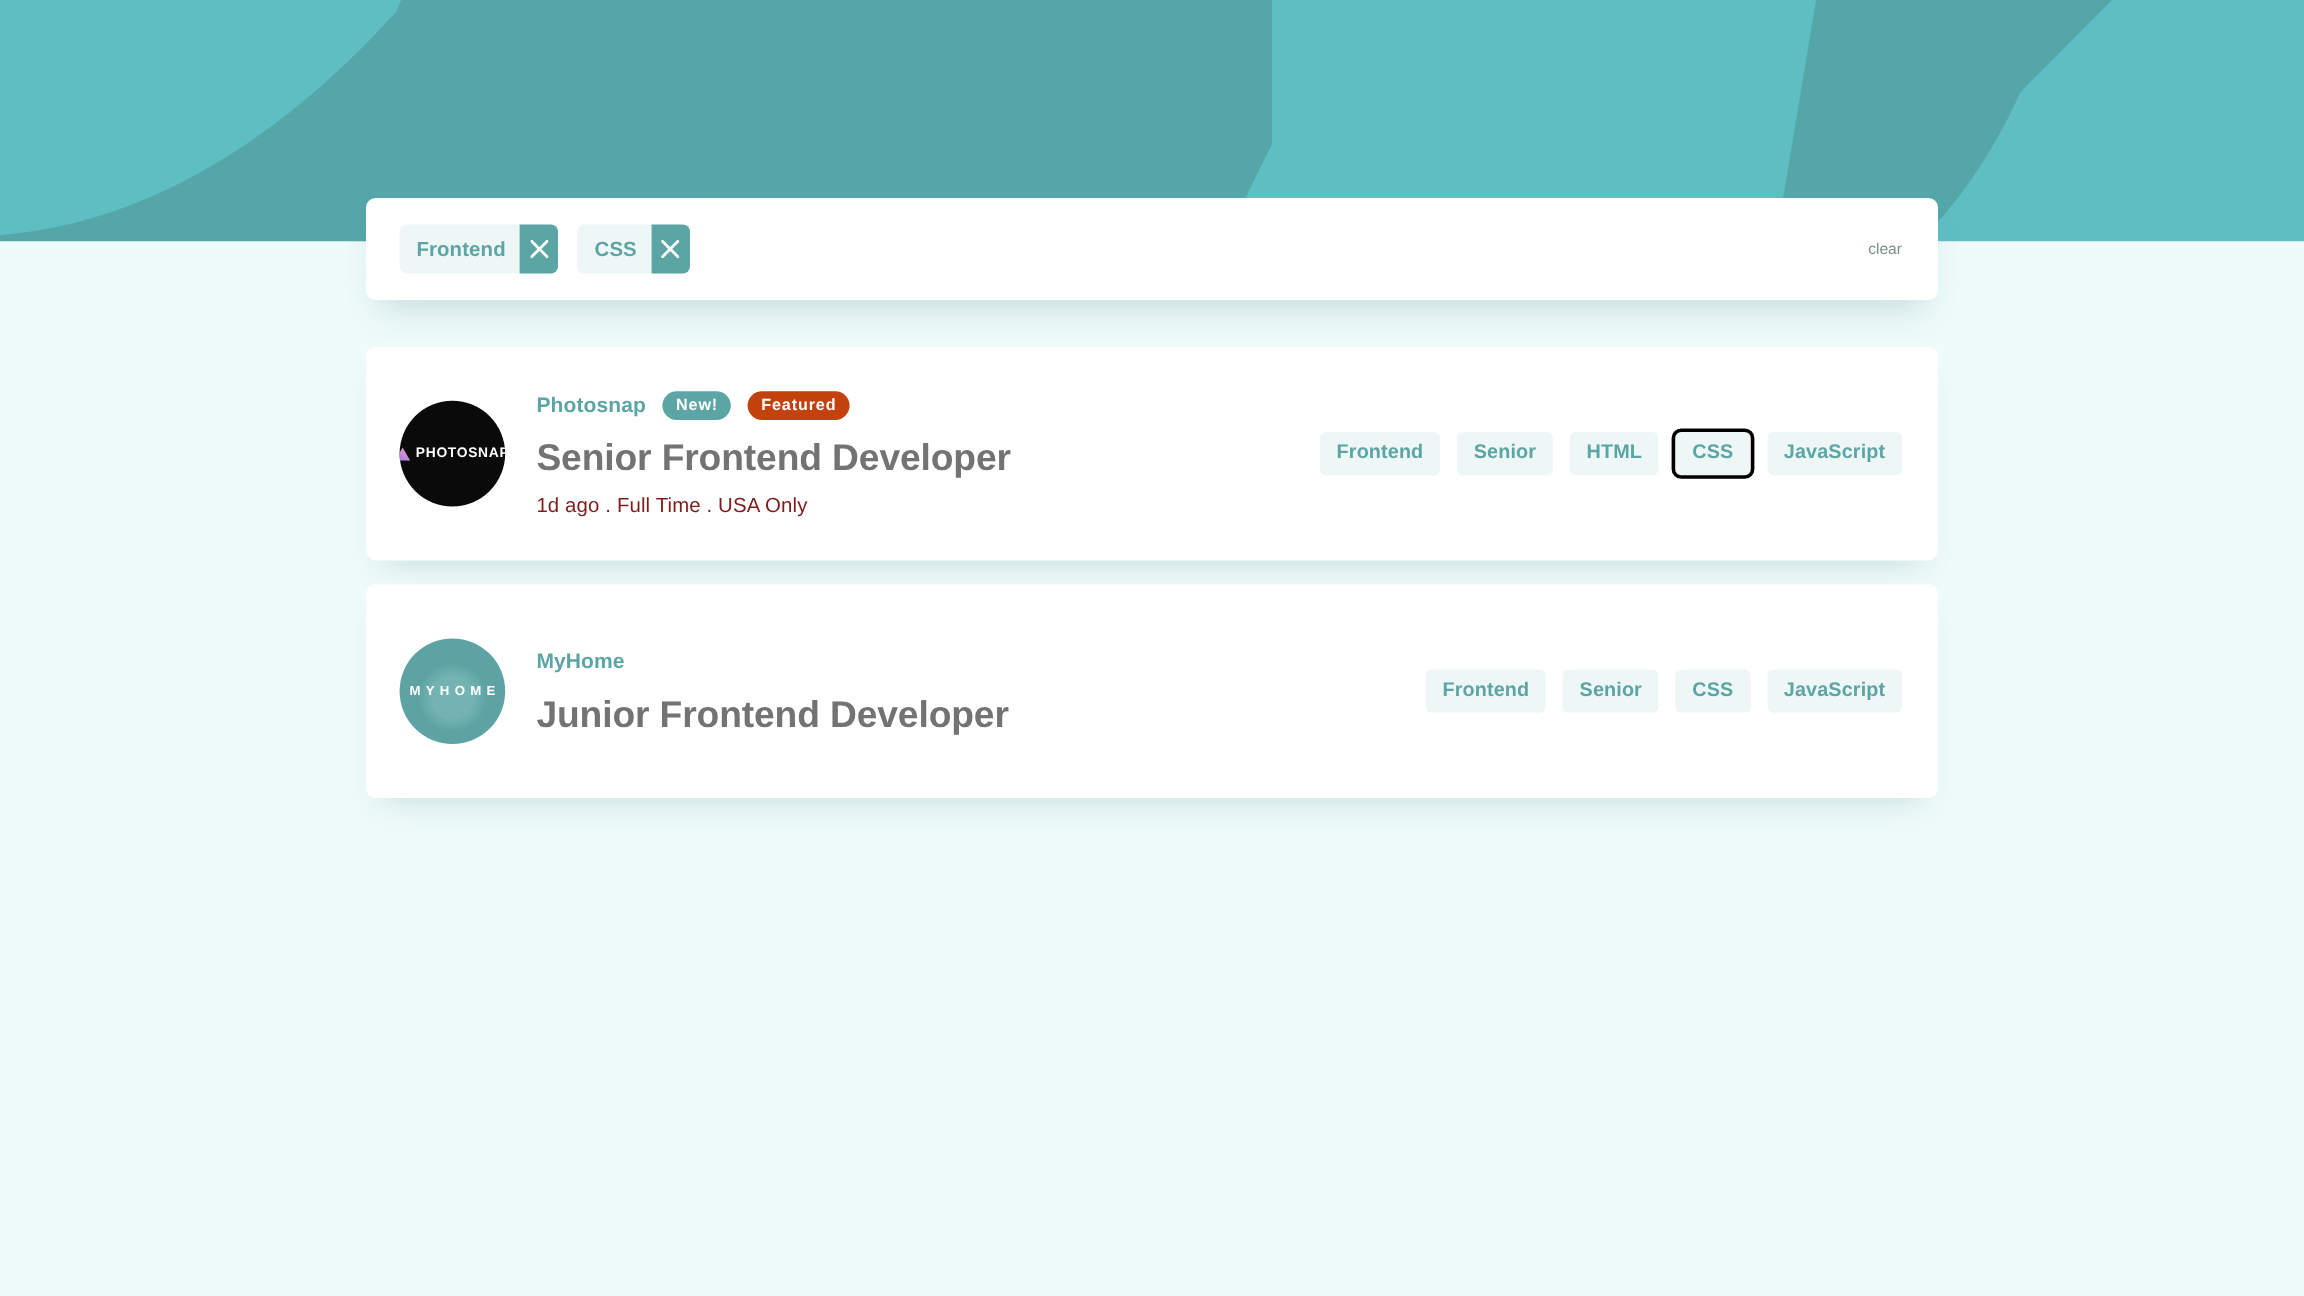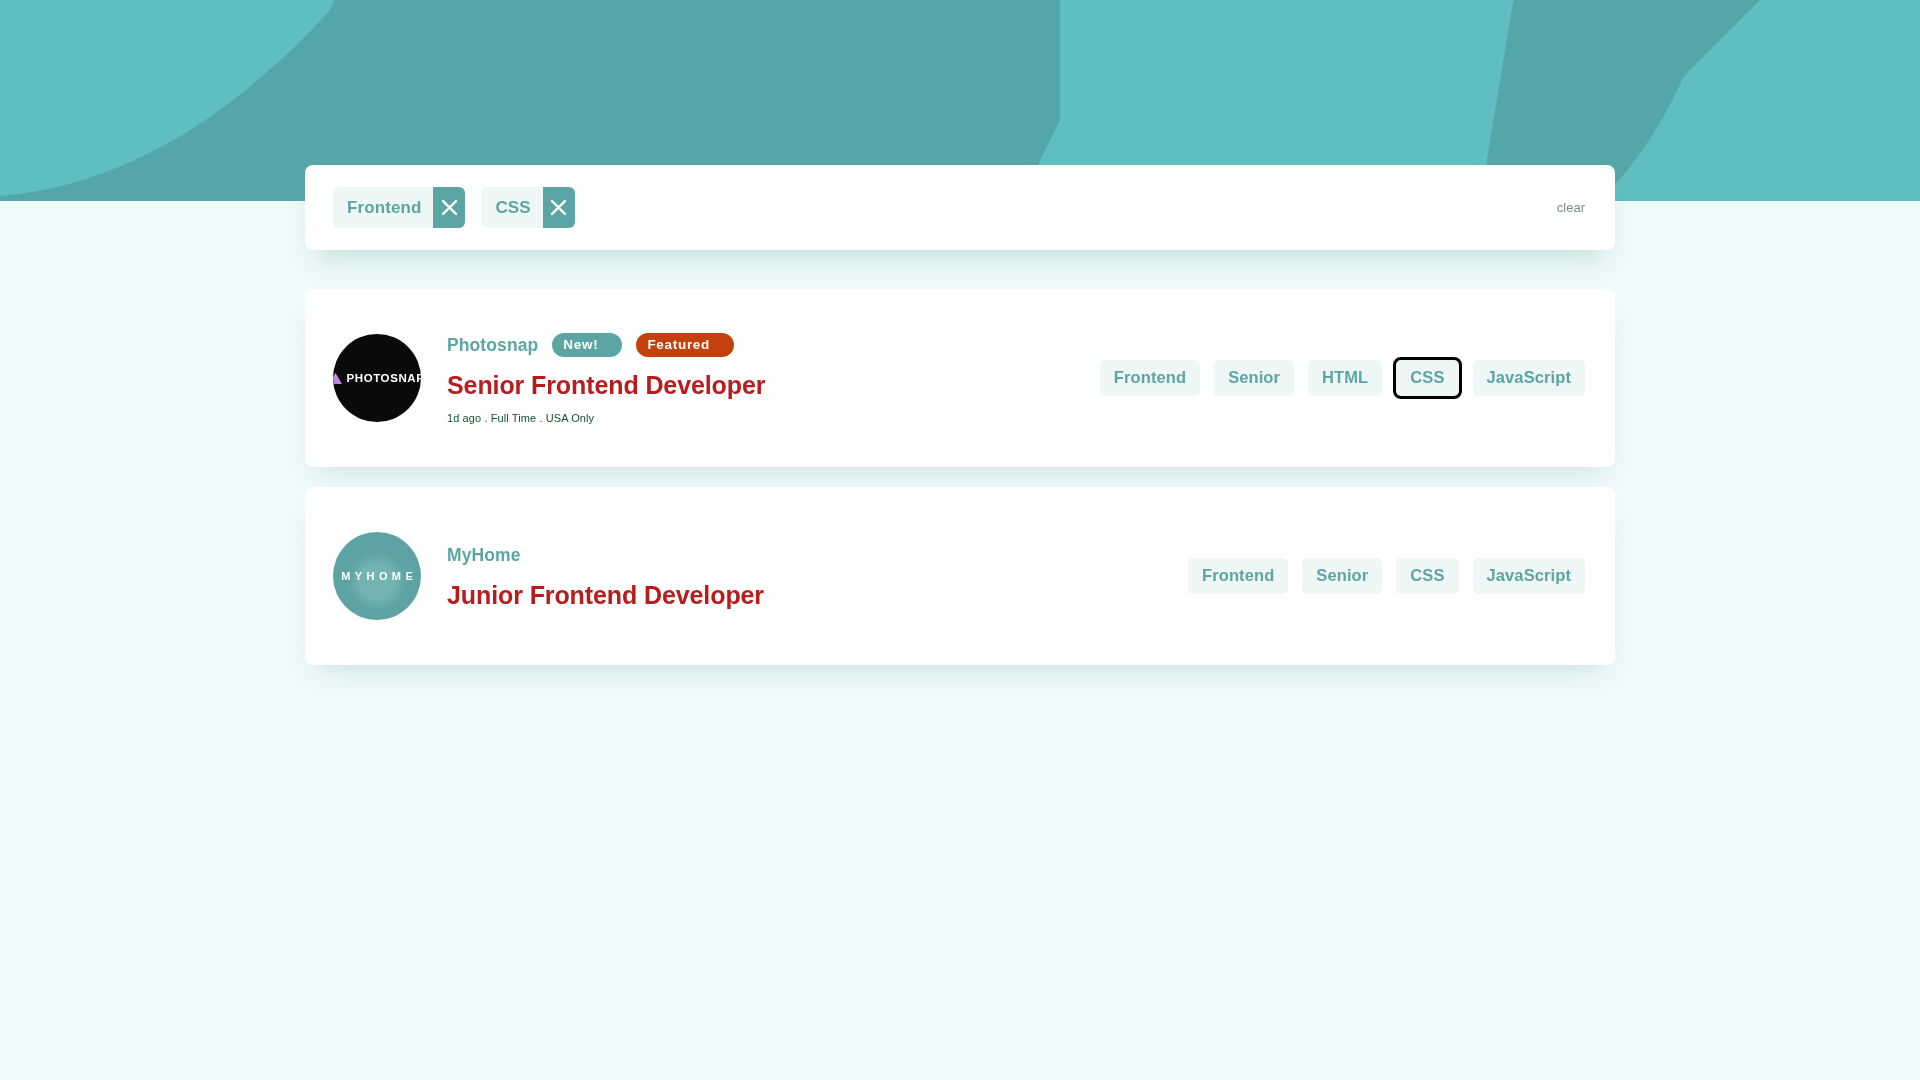--- a/index.html
+++ b/index.html
@@ -156,46 +156,46 @@
   .company {
     font-size: 17.5px;
     font-weight: bold;
     color: #5ca5a5;
     letter-spacing: 0.1px;
   }
   .badge {
     display: inline-flex;
     align-items: center;
     height: 24px;
-    padding: 0 24px 1px 11px;
+    padding: 0 11px 1px 11px;
     border-radius: 13px;
     font-size: 13.5px;
     font-weight: bold;
     color: #ffffff;
     letter-spacing: 0.7px;
     white-space: nowrap;
   }
   .badge.new { background: #5ca5a5; }
   .badge.featured { background: #c2410c; }
 
   .job-title {
     display: block;
     margin-top: 13px;
-    font-size: 25px;
-    font-weight: bold;
-    color: #b91c1c;
+    font-size: 31px;
+    font-weight: bold;
+    color: #737373;
     letter-spacing: -0.1px;
     text-decoration: none;
     cursor: pointer;
   }
 
   .meta {
     margin-top: 12px;
-    font-size: 11px;
-    color: #14532d;
+    font-size: 17px;
+    color: #7f1d1d;
     letter-spacing: 0.1px;
   }
 
   .card-tags {
     flex: 0 0 auto;
     display: flex;
     align-items: center;
     gap: 14px;
     padding-right: 2px;
   }

